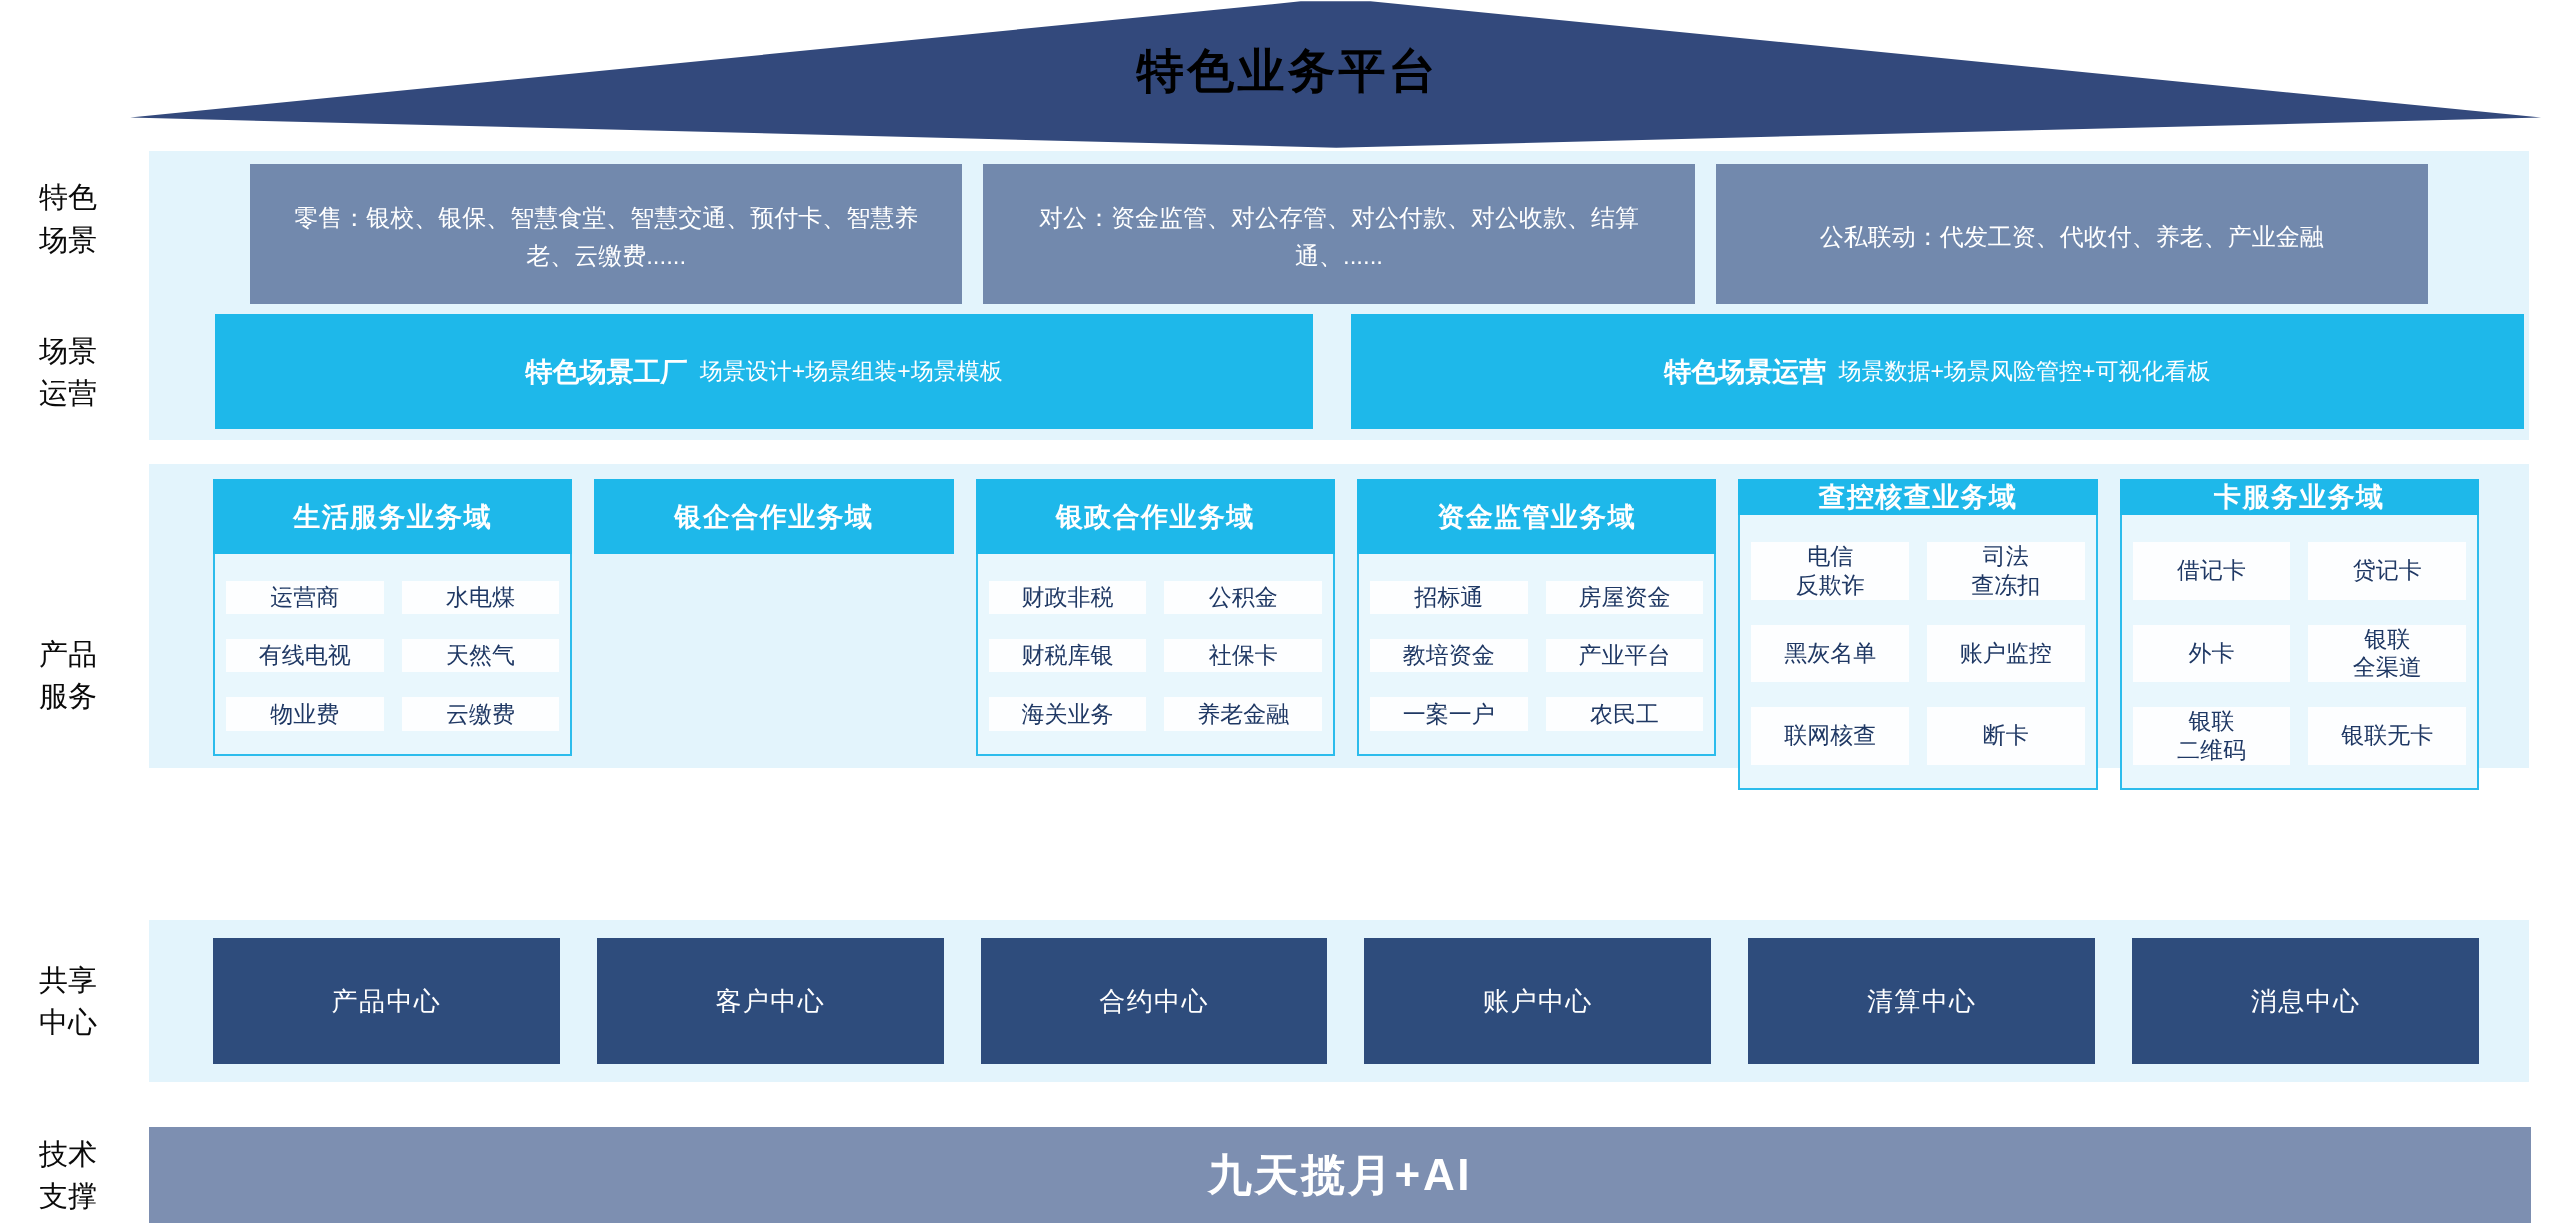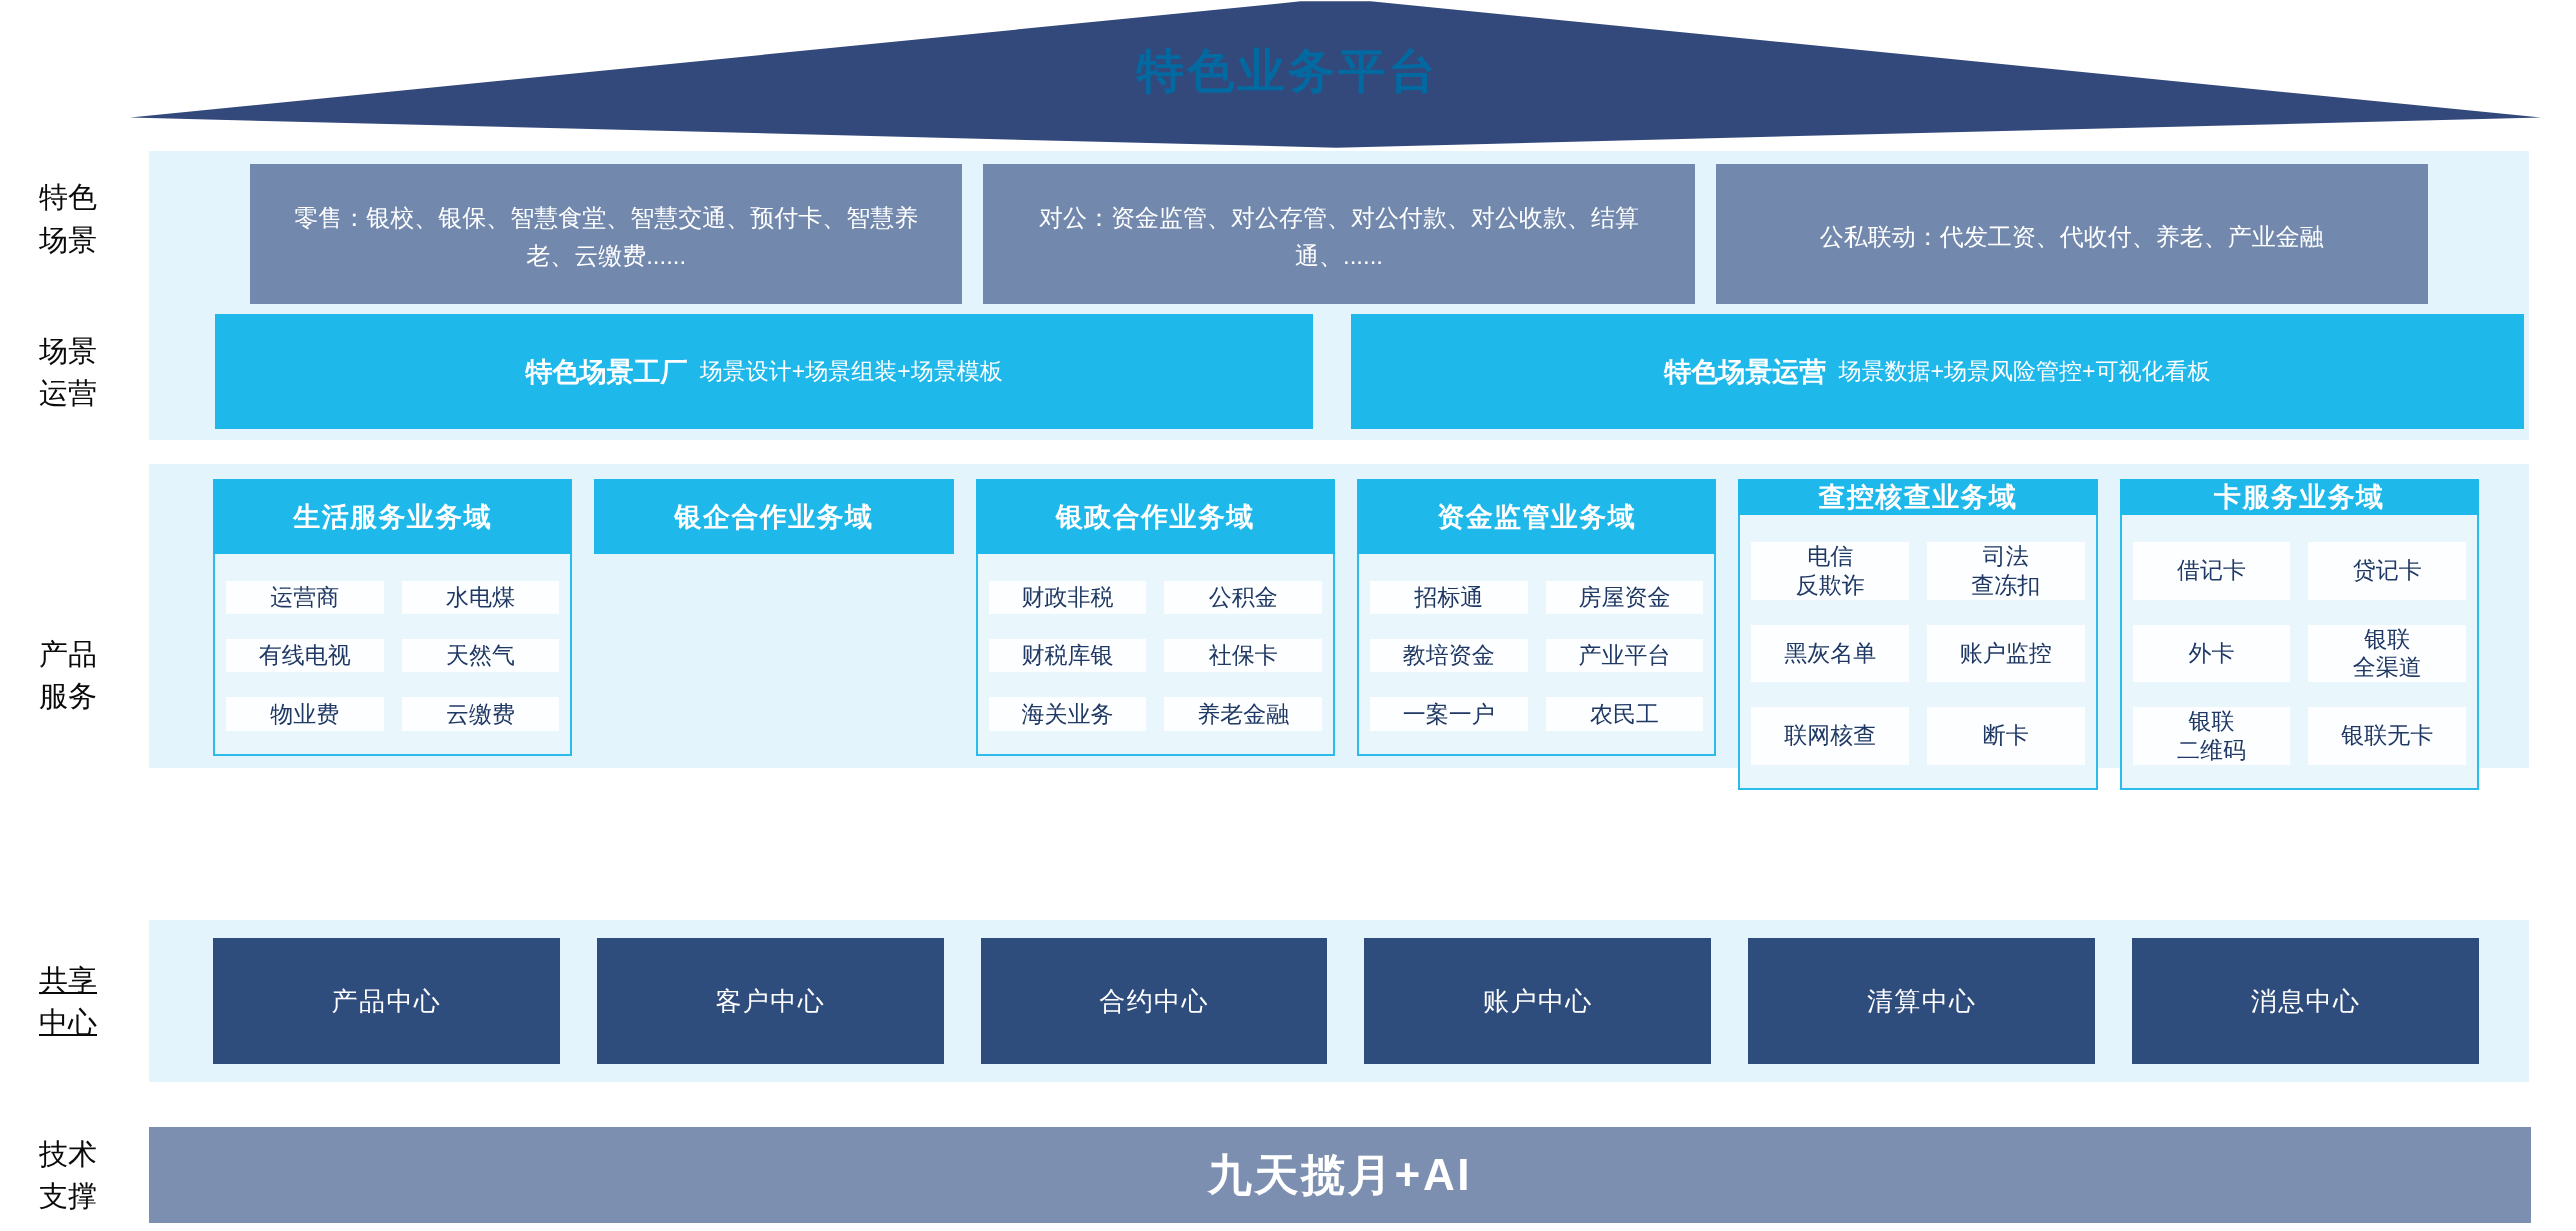--- a/index.html
+++ b/index.html
@@ -8,21 +8,21 @@
     font-family: "Liberation Sans", "DejaVu Sans", sans-serif;
     width: 2576px; height: 1232px; position: relative; overflow: hidden;
   }
   .stage { position: absolute; inset: 0; width: 2576px; height: 1232px; background: #ffffff; }
 
   
   .roof-svg { position: absolute; left: 0; top: 0; width: 2576px; height: 149px; display: block; }
   .roof-title {
     position: absolute; left: 0; right: 0; top: 38px; height: 66px;
     display: flex; align-items: center; justify-content: center;
-    color: #0369a1; font-size: 47px; font-weight: bold; letter-spacing: 3.4px;
+    color: #000000; font-size: 47px; font-weight: bold; letter-spacing: 3.4px;
   }
 
   
   .rail-label {
     position: absolute; left: 0; width: 136px;
     display: flex; align-items: center; justify-content: center;
     color: #0a0a0a; font-size: 29px; line-height: 1.45;
     text-align: center; white-space: pre-line; font-weight: 500;
   }
 
@@ -84,21 +84,21 @@
   .tech-bar {
     position: absolute; left: 149px; top: 1127px; width: 2382px; height: 96px;
     background: #7d8fb1; color: #ffffff;
     display: flex; align-items: center; justify-content: center;
     font-size: 44px; font-weight: bold; letter-spacing: 2.7px;
   }
 
   .rail-scenes     { top: 151px;  height: 135px; }
   .rail-operations { top: 304px;  height: 136px; }
   .rail-products   { top: 464px;  height: 422px; }
-  .rail-shared     { top: 920px; height: 162px; text-decoration: underline; }
+  .rail-shared     { top: 920px; height: 162px; }
   .rail-tech       { top: 1127px; height: 96px; }
 </style>
 </head>
 <body>
 
 <div class="stage">
 
   <svg class="roof-svg" viewBox="0 0 3763 218" preserveAspectRatio="none">
     <polygon points="190,172 1900,2 2002,2 3712,172 1952,216" fill="#33497c"></polygon>
   </svg>

